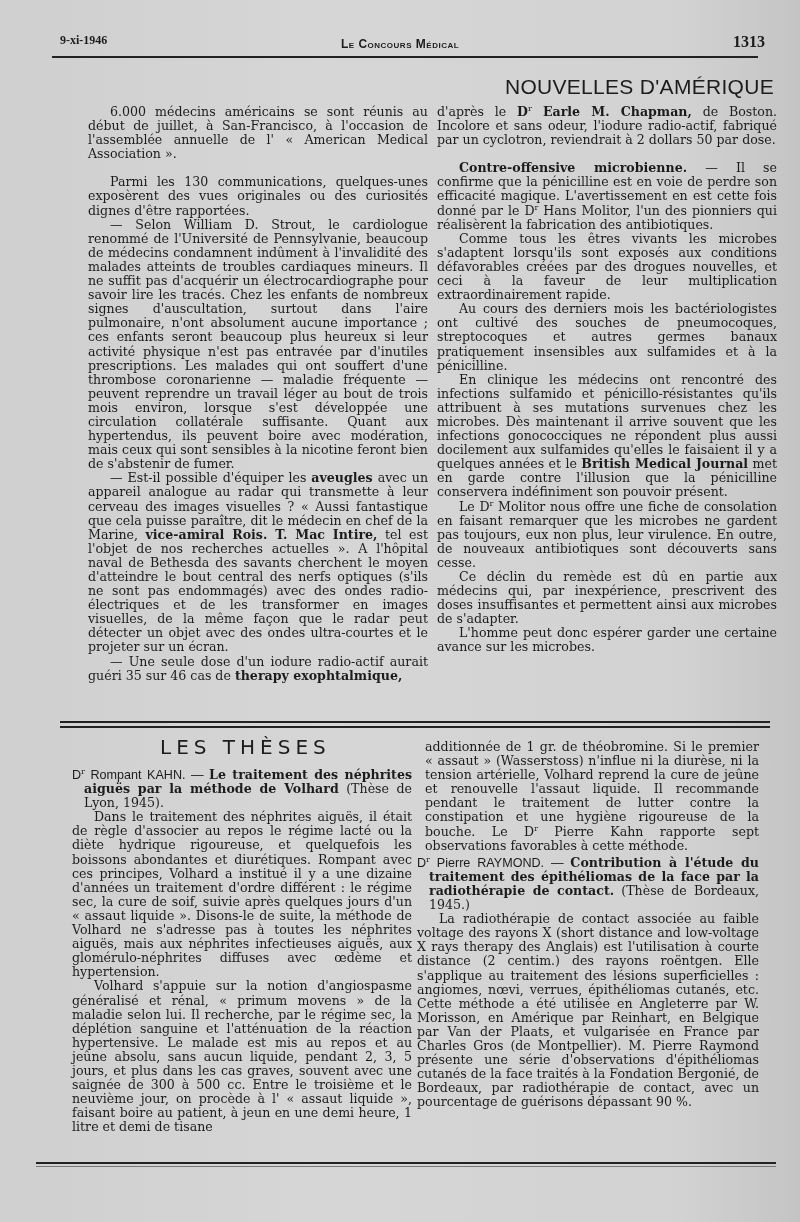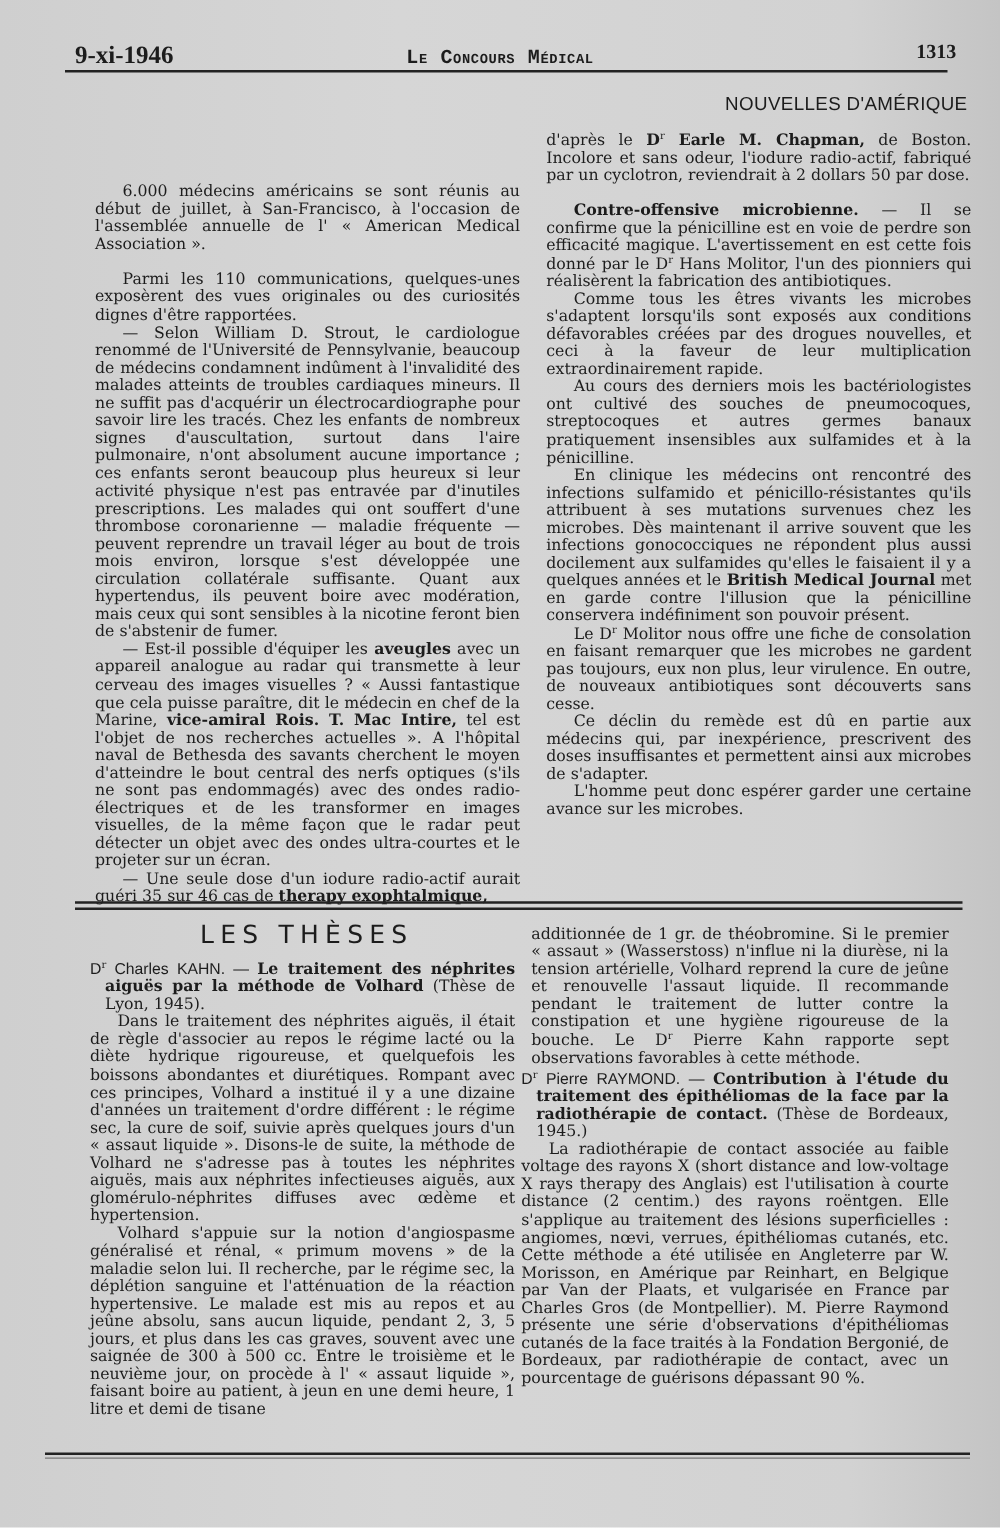--- a/index.html
+++ b/index.html
@@ -4,37 +4,37 @@
 <style>
   html, body { margin: 0; padding: 0; }
   body {
     width: 800px; height: 1222px; overflow: hidden;
     background: linear-gradient(90deg, #cfcfcf 0%, #d6d6d6 40%, #d2d2d2 85%, #c4c4c4 100%);
     font-family: "DejaVu Serif", serif;
     color: #1c1c1c;
     position: relative;
   }
   .page { position: absolute; left: 0; top: 0; width: 800px; height: 1222px; }
-  .rh-date { position: absolute; left: 60px; top: 33px; font-size: 20px; font-family: "Liberation Serif", serif; font-weight: bold;}
-  .rh-title { position: absolute; left: 0; width: 800px; top: 37px; text-align: center; font-size: 16px; letter-spacing: 0.5px; font-family: Liberation Mono, monospace; font-weight: bold; font-variant: small-caps;}
+  .rh-date { position: absolute; left: 60px; top: 33px; font-size: 12px; font-family: "Liberation Serif", serif; font-weight: bold;}
+  .rh-title { position: absolute; left: 0; width: 800px; top: 37px; text-align: center; font-size: 12px; letter-spacing: 0.5px; font-family: Liberation Sans, sans-serif; font-weight: bold; font-variant: small-caps;}
   .rh-page { position: absolute; left: 733px; top: 33px; font-size: 16px; font-family: Liberation Serif, serif; font-weight: bold;}
 
   .section-title-am {
     position: absolute; right: 26px; top: 75px;
-    font-family: "Liberation Sans", sans-serif; font-size: 15px; letter-spacing: 0.3px;
+    font-family: "Liberation Sans", sans-serif; font-size: 21px; letter-spacing: 0.3px;
   }
   .col {
     position: absolute; font-family: "DejaVu Serif", serif;
     font-size: 12.6px; line-height: 14.1px; text-align: justify;
   }
   .col p { margin: 0; text-indent: 22px; }
   .col p.noind { text-indent: 0; }
   .col p.biggap { margin-top: 14px; }
   .col b { font-weight: bold; }
-  .col-am-left { left: 76px; top: 105px; width: 340px; margin-top: 41px; }
+  .col-am-left { left: 88px; top: 105px; width: 340px; }
   .col-am-right { left: 437px; top: 105px; width: 340px; }
 
   .sep-rule { position: absolute; left: 60px; width: 710px; background: #222; }
   .sep-a { top: 721px; height: 1.5px; }
   .sep-b { top: 726px; height: 2px; }
 
   .section-title-th {
     position: absolute; left: 160px; top: 735px;
     font-family: "DejaVu Sans", sans-serif; font-size: 20px; letter-spacing: 5px; font-weight: normal; text-align: center;
   }
@@ -54,21 +54,21 @@
 
   <span class="rh-date">9-xi-1946</span>
   <span class="rh-title">Le Concours Médical</span>
   <span class="rh-page">1313</span>
   <div style="position:absolute;left:52px;top:56px;width:706px;height:2px;background:#222;"></div>
 
   <div class="section-title-am">NOUVELLES D'AMÉRIQUE</div>
 
   <div class="col col-am-left">
     <p>6.000 médecins américains se sont réunis au début de juillet, à San-Francisco, à l'occasion de l'assemblée annuelle de l' « American Medical Association ».</p>
-    <p class="biggap">Parmi les 110 communications, quelques-unes exposèrent des vues originales ou des curiosités dignes d'être rapportées.</p>
+    <p class="biggap">Parmi les 130 communications, quelques-unes exposèrent des vues originales ou des curiosités dignes d'être rapportées.</p>
     <p>— Selon William D. Strout, le cardiologue renommé de l'Université de Pennsylvanie, beaucoup de médecins condamnent indûment à l'invalidité des malades atteints de troubles cardiaques mineurs. Il ne suffit pas d'acquérir un électrocardiographe pour savoir lire les tracés. Chez les enfants de nombreux signes d'auscultation, surtout dans l'aire pulmonaire, n'ont absolument aucune importance ; ces enfants seront beaucoup plus heureux si leur activité physique n'est pas entravée par d'inutiles prescriptions. Les malades qui ont souffert d'une thrombose coronarienne — maladie fréquente — peuvent reprendre un travail léger au bout de trois mois environ, lorsque s'est développée une circulation collatérale suffisante. Quant aux hypertendus, ils peuvent boire avec modération, mais ceux qui sont sensibles à la nicotine feront bien de s'abstenir de fumer.</p>
     <p><span>— Est-il possible d'équiper les </span><b>aveugles</b><span> avec un appareil analogue au radar qui transmette à leur cerveau des images visuelles ? « Aussi fantastique que cela puisse paraître, dit le médecin en chef de la Marine, </span><b>vice-amiral Rois. T. Mac Intire,</b><span> tel est l'objet de nos recherches actuelles ». A l'hôpital naval de Bethesda des savants cherchent le moyen d'atteindre le bout central des nerfs optiques (s'ils ne sont pas endommagés) avec des ondes radio-électriques et de les transformer en images visuelles, de la même façon que le radar peut détecter un objet avec des ondes ultra-courtes et le projeter sur un écran.</span></p>
     <p><span>— Une seule dose d'un iodure radio-actif aurait guéri 35 sur 46 cas de </span><b>therapy exophtalmique,</b></p>
   </div>
 
   <div class="col col-am-right">
     <p class="noind"><span>d'après le </span><b>D</b><sup>r</sup><b> Earle M. Chapman,</b><span> de Boston. Incolore et sans odeur, l'iodure radio-actif, fabriqué par un cyclotron, reviendrait à 2 dollars 50 par dose.</span></p>
     <p class="biggap"><b>Contre-offensive microbienne.</b><span> — Il se confirme que la pénicilline est en voie de perdre son efficacité magique. L'avertissement en est cette fois donné par le D</span><sup>r</sup><span> Hans Molitor, l'un des pionniers qui réalisèrent la fabrication des antibiotiques.</span></p>
     <p>Comme tous les êtres vivants les microbes s'adaptent lorsqu'ils sont exposés aux conditions défavorables créées par des drogues nouvelles, et ceci à la faveur de leur multiplication extraordinairement rapide.</p>
     <p>Au cours des derniers mois les bactériologistes ont cultivé des souches de pneumocoques, streptocoques et autres germes banaux pratiquement insensibles aux sulfamides et à la pénicilline.</p>
@@ -77,21 +77,21 @@
     <p>Ce déclin du remède est dû en partie aux médecins qui, par inexpérience, prescrivent des doses insuffisantes et permettent ainsi aux microbes de s'adapter.</p>
     <p>L'homme peut donc espérer garder une certaine avance sur les microbes.</p>
   </div>
 
   <div class="sep-rule sep-a"></div>
   <div class="sep-rule sep-b"></div>
 
   <div class="section-title-th">LES THÈSES</div>
 
   <div class="col col-th-left">
-    <p class="hang"><span class="dr">D</span><sup>r</sup><span class="dr"> Charles KAHN. — </span><b>Le traitement des néphrites aiguës par la méthode de Volhard</b><span> (Thèse de Lyon, 1945).</span></p>
+    <p class="hang"><span class="dr">D</span><sup>r</sup><span class="dr"> Rompant KAHN. — </span><b>Le traitement des néphrites aiguës par la méthode de Volhard</b><span> (Thèse de Lyon, 1945).</span></p>
     <p>Dans le traitement des néphrites aiguës, il était de règle d'associer au repos le régime lacté ou la diète hydrique rigoureuse, et quelquefois les boissons abondantes et diurétiques. Rompant avec ces principes, Volhard a institué il y a une dizaine d'années un traitement d'ordre différent : le régime sec, la cure de soif, suivie après quelques jours d'un « assaut liquide ». Disons-le de suite, la méthode de Volhard ne s'adresse pas à toutes les néphrites aiguës, mais aux néphrites infectieuses aiguës, aux glomérulo-néphrites diffuses avec œdème et hypertension.</p>
     <p>Volhard s'appuie sur la notion d'angiospasme généralisé et rénal, « primum movens » de la maladie selon lui. Il recherche, par le régime sec, la déplétion sanguine et l'atténuation de la réaction hypertensive. Le malade est mis au repos et au jeûne absolu, sans aucun liquide, pendant 2, 3, 5 jours, et plus dans les cas graves, souvent avec une saignée de 300 à 500 cc. Entre le troisième et le neuvième jour, on procède à l' « assaut liquide », faisant boire au patient, à jeun en une demi heure, 1 litre et demi de tisane</p>
   </div>
 
   <div class="col col-th-right">
     <p class="noind" style="padding-left:8px;"><span>additionnée de 1 gr. de théobromine. Si le premier « assaut » (Wasserstoss) n'influe ni la diurèse, ni la tension artérielle, Volhard reprend la cure de jeûne et renouvelle l'assaut liquide. Il recommande pendant le traitement de lutter contre la constipation et une hygiène rigoureuse de la bouche. Le D</span><sup>r</sup><span> Pierre Kahn rapporte sept observations favorables à cette méthode.</span></p>
     <p class="hang biggap" style="margin-top:3px;"><span class="dr">D</span><sup>r</sup><span class="dr"> Pierre RAYMOND. — </span><b>Contribution à l'étude du traitement des épithéliomas de la face par la radiothérapie de contact.</b><span> (Thèse de Bordeaux, 1945.)</span></p>
     <p>La radiothérapie de contact associée au faible voltage des rayons X (short distance and low-voltage X rays therapy des Anglais) est l'utilisation à courte distance (2 centim.) des rayons roëntgen. Elle s'applique au traitement des lésions superficielles : angiomes, nœvi, verrues, épithéliomas cutanés, etc. Cette méthode a été utilisée en Angleterre par W. Morisson, en Amérique par Reinhart, en Belgique par Van der Plaats, et vulgarisée en France par Charles Gros (de Montpellier). M. Pierre Raymond présente une série d'observations d'épithéliomas cutanés de la face traités à la Fondation Bergonié, de Bordeaux, par radiothérapie de contact, avec un pourcentage de guérisons dépassant 90 %.</p>
   </div>
 

